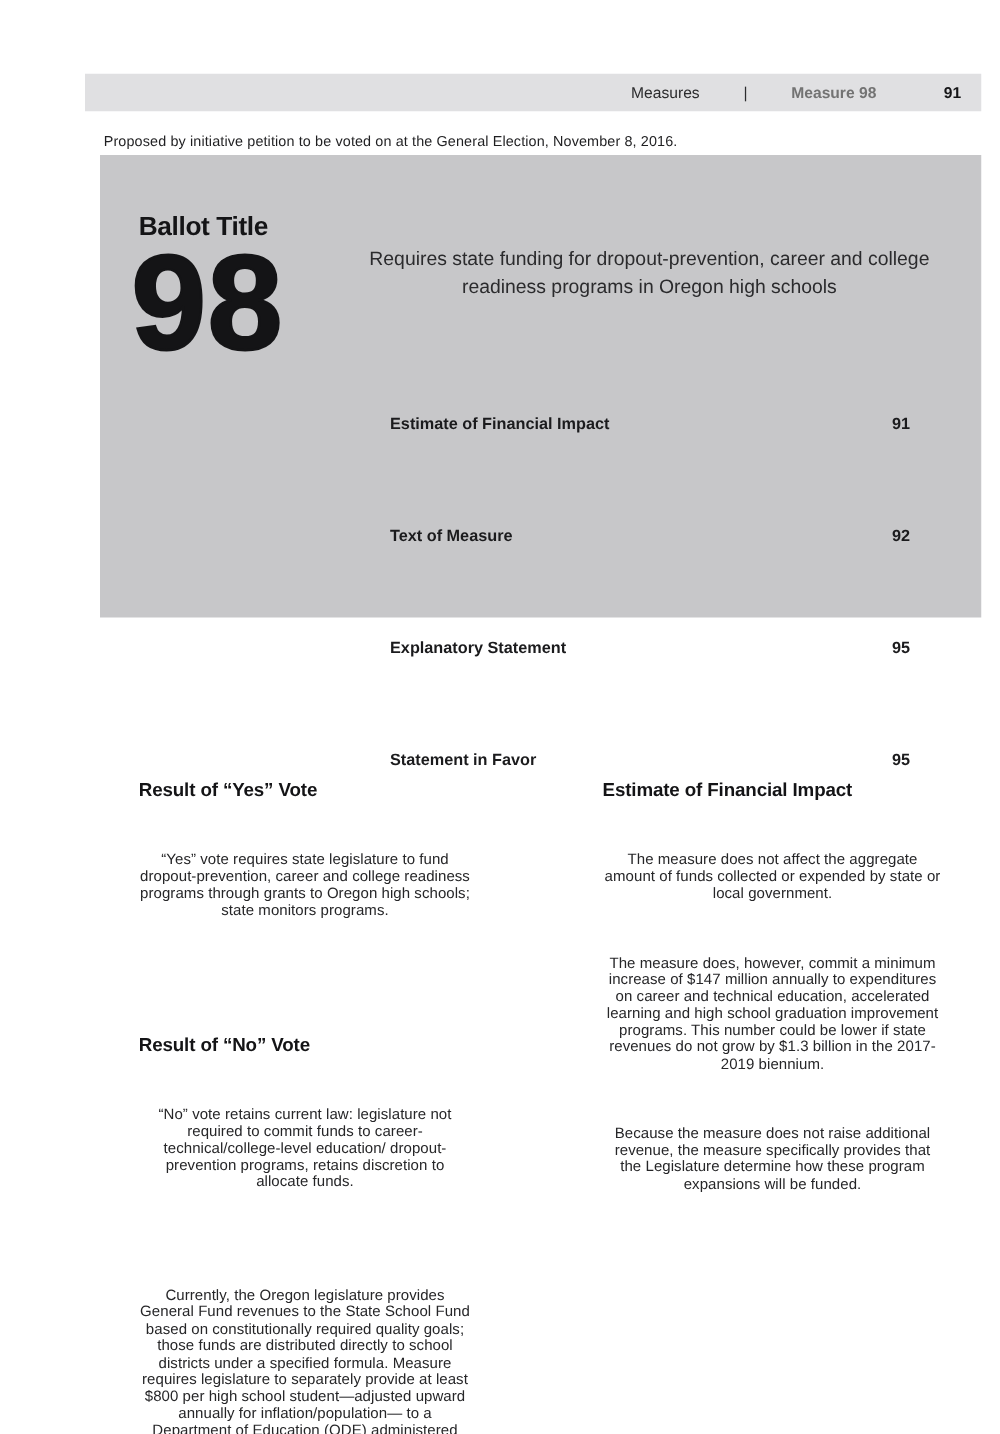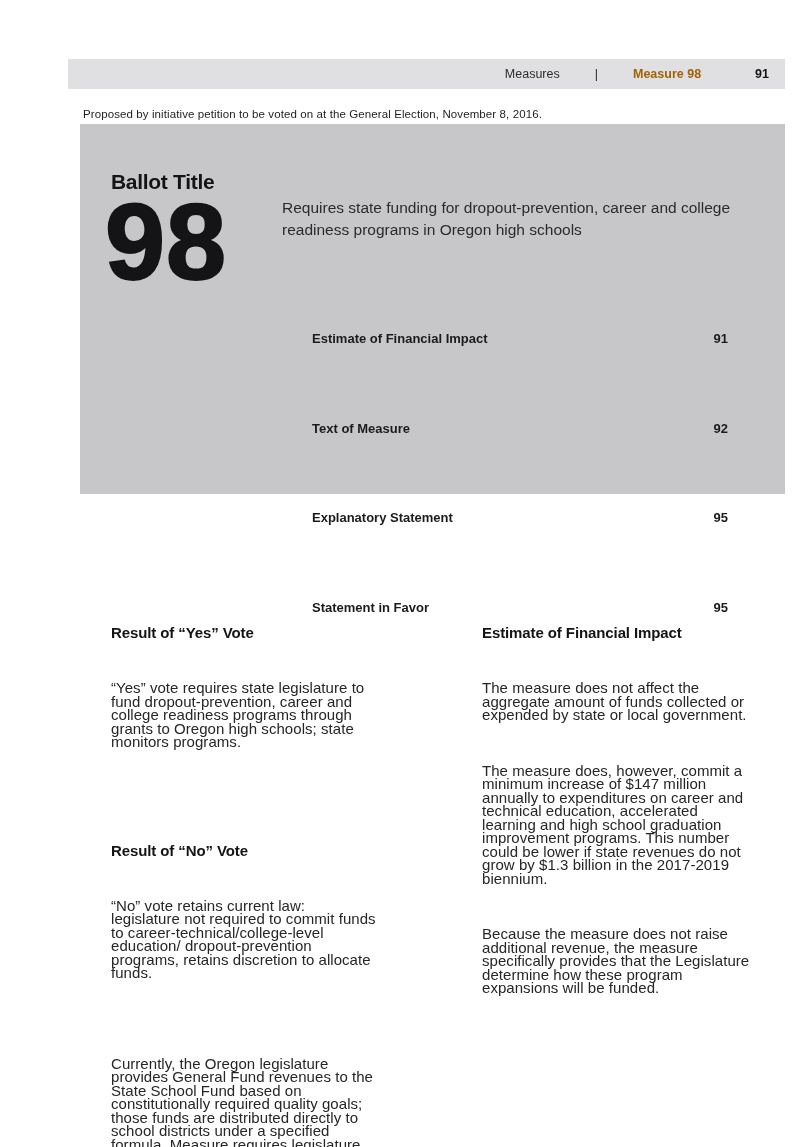--- a/index.html
+++ b/index.html
@@ -17,21 +17,21 @@
   .header-bar {
     position:absolute; left:38px; top:29px; width:725px; height:18px;
     background:#e0e0e2;
     display:flex; align-items:center; justify-content:flex-end;
     padding-right:9px;
     font-size:12.5px; line-height:18px;
     color:#2c2c2e;
     white-space:nowrap;
   }
   .header-bar .sep { margin:0 5px; color:#2c2c2e; }
-  .header-bar .crumb-bold { font-weight:bold; color:#a16207; }
+  .header-bar .crumb-bold { font-weight:bold; color:#737373; }
   .header-bar .pagenum { font-weight:bold; color:#151517; margin-left:24px; }
 
   .proposed-line {
     position:absolute; left:38px; top:63px;
     font-size:11.5px; color:#1f1f21; letter-spacing:0.1px;
   }
 
   
   .ballot-box {
     position:absolute; left:50px; top:94px; width:725px; height:370px;
@@ -42,21 +42,21 @@
     font-size:21px; font-weight:bold; color:#141416; letter-spacing:-0.3px;
   }
   .measure-number {
     position:absolute; left:10px; top:57px;
     font-size:108px; line-height:0.86; font-weight:bold;
     color:#141416; letter-spacing:1px;
     -webkit-text-stroke:2px #141416;
   }
   .measure-title {
     position:absolute; left:187px; top:58px; width:505px;
-    font-size:15.5px; line-height:22px; color:#2b2b2d;
+    font-size:15.5px; line-height:22px; color:#2b2b2d;text-align:center;
   }
   .toc {
     position:absolute; left:187px; top:162px; width:506px;
   }
   .toc-row {
     display:flex; justify-content:space-between; align-items:baseline;
     font-size:13px; font-weight:bold; color:#1b1b1d;
     margin-bottom:14.5px;
   }
   .toc-label { text-align:left; }
@@ -66,22 +66,22 @@
   .col { position:absolute; top:533px; }
   .col-left  { left:36px;  width:356px; }
   .col-right { left:407px; width:362px; }
 
   .section { margin-bottom:5px; }
   .sec-heading {
     font-size:15px; font-weight:bold; color:#141416;
     margin:16px 0 9px 0; line-height:18px; letter-spacing:-0.1px;
   }
   .body-p {
-    font-size:15px; line-height:13.5px; color:#262628;
-    margin:0 0 12px 0; letter-spacing:0.05px;
+    font-size:12px; line-height:13.5px; color:#262628;
+    margin:0 0 12px 0; letter-spacing:0.05px;text-align:center;
   }
 </style>
 </head>
 <body>
 
 <div class="page">
 
   <div class="header-bar">
     <span>Measures</span>
     <span class="sep">|</span>

